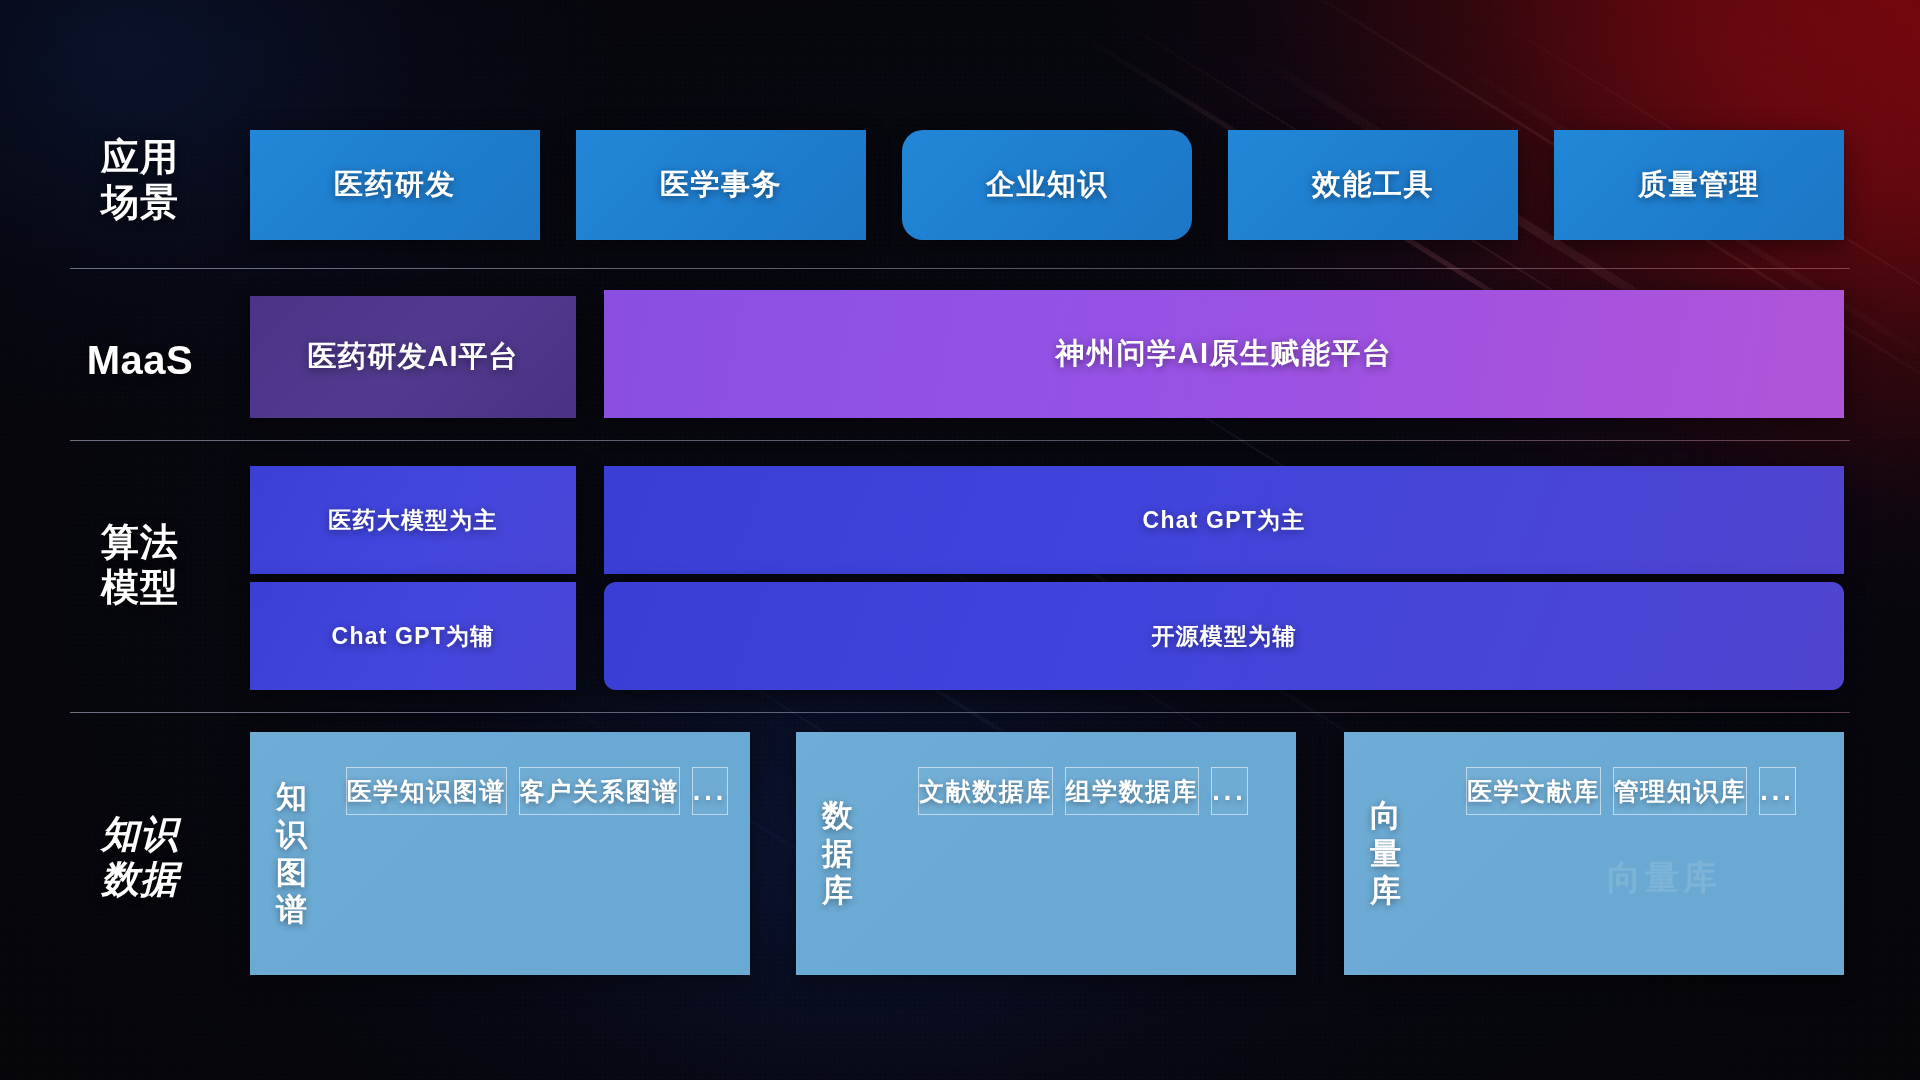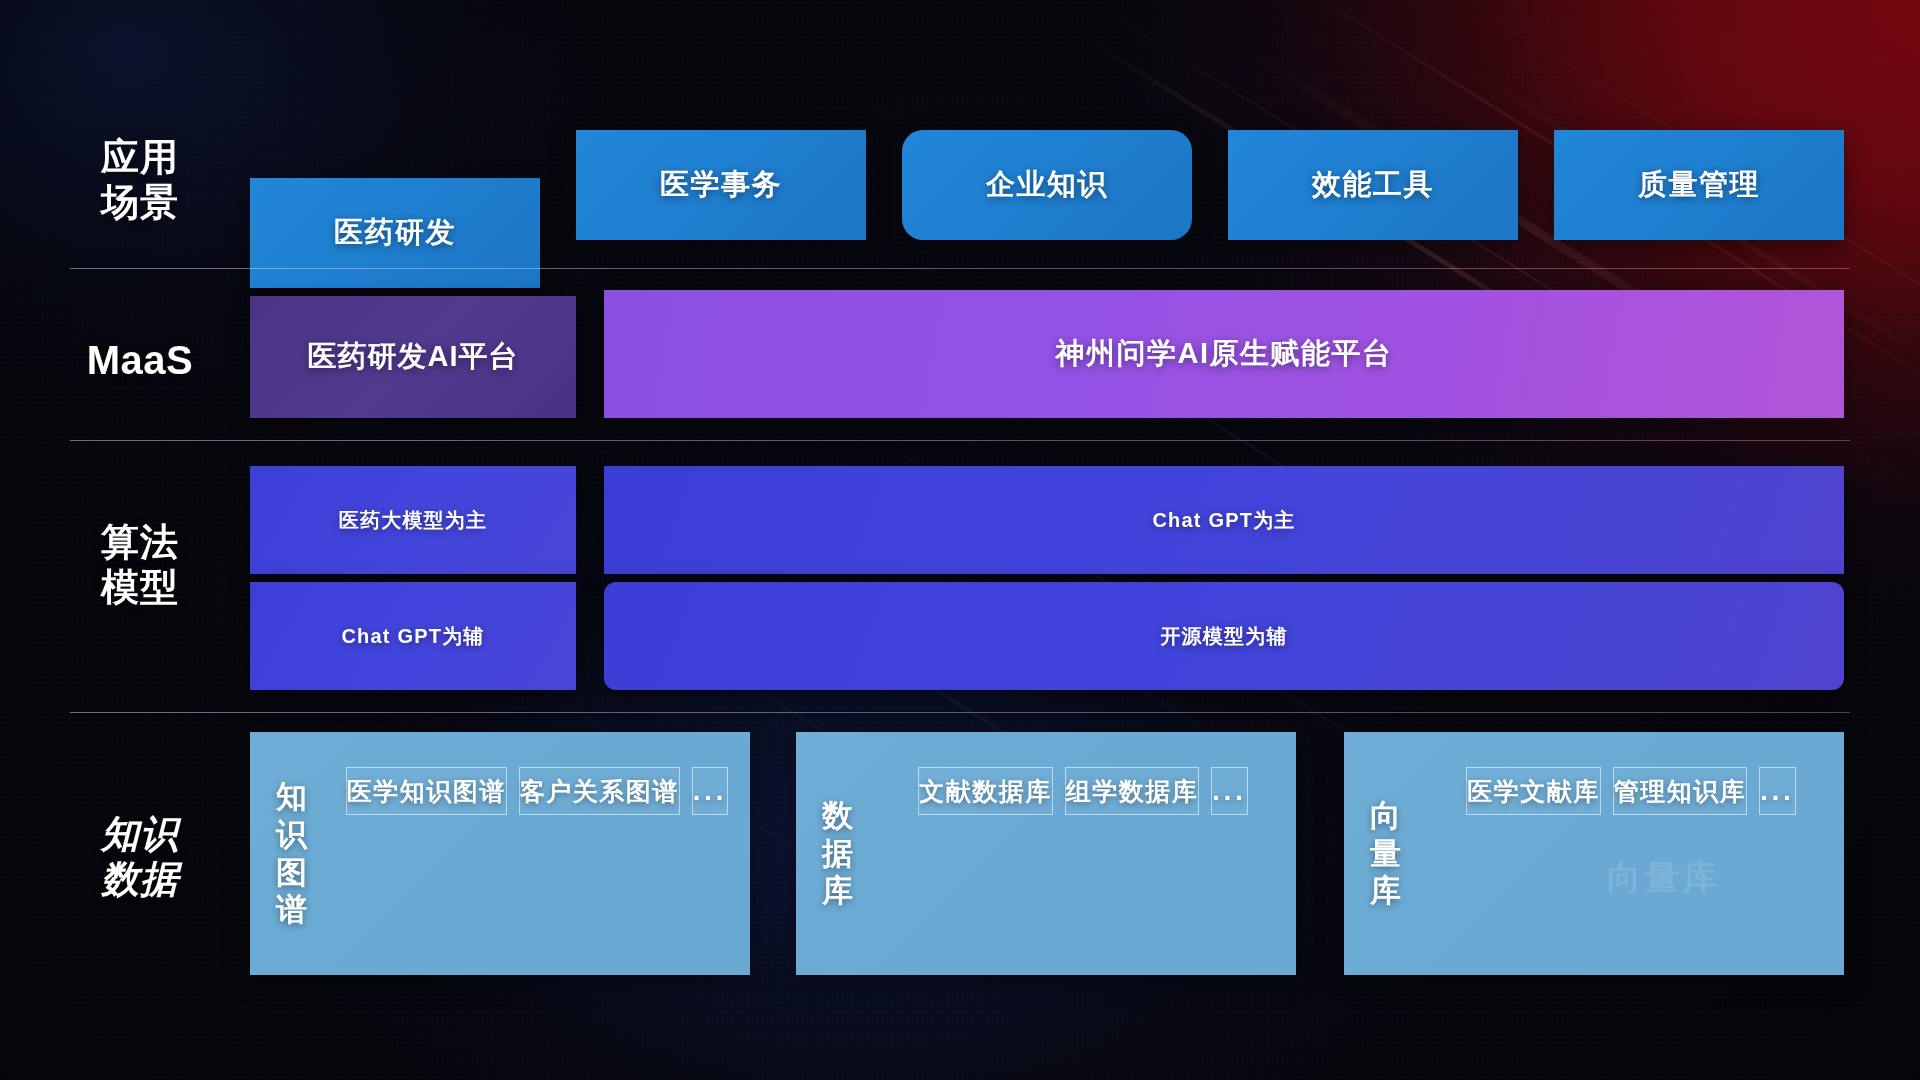--- a/index.html
+++ b/index.html
@@ -101,21 +101,21 @@
     box-shadow:0 6px 22px rgba(0,0,0,0.45);
   }
   .maas-right{
     background:linear-gradient(100deg,#8a4fe0 0%, #9352e6 35%, #a352e0 70%, #b055d8 100%);
     font-size:29px; letter-spacing:1.5px;
     box-shadow:0 6px 24px rgba(0,0,0,0.45);
   }
 
   .algo-box{
     background:linear-gradient(120deg,#3b3fd6 0%, #4246dd 50%, #4a45d8 100%);
-    font-size:20px; letter-spacing:1.2px;
+    font-size:23px; letter-spacing:1.2px;
     box-shadow:0 6px 22px rgba(0,0,0,0.45);
   }
   .algo-wide{
     background:linear-gradient(110deg,#3a3ed4 0%, #4044dc 40%, #4845d6 75%, #4f44cf 100%);
   }
 
   
   .kgroup{
     position:absolute;
     display:flex; align-items:stretch;
@@ -192,21 +192,21 @@
 <div class="bg-dots"></div>
 <div class="bg-vig"></div>
 
 <div class="stage">
 
   <div class="row-label cjk" style="top:135px;">
       <div>应用</div>
       <div>场景</div>
     </div>
 
-  <div class="box app-box" style="left:250px;  top:130px; width:290px; height:110px;margin-top:48px;">
+  <div class="box app-box" style="left:250px;  top:130px; width:290px; height:110px;">
     <span>医药研发</span>
   </div>
   <div class="box app-box" style="left:576px;  top:130px; width:290px; height:110px;">
     <span>医学事务</span>
   </div>
   <div class="box app-box" style="left:902px;  top:130px; width:290px; height:110px;border-radius:21px;">
     <span>企业知识</span>
   </div>
   <div class="box app-box" style="left:1228px; top:130px; width:290px; height:110px;">
     <span>效能工具</span>

